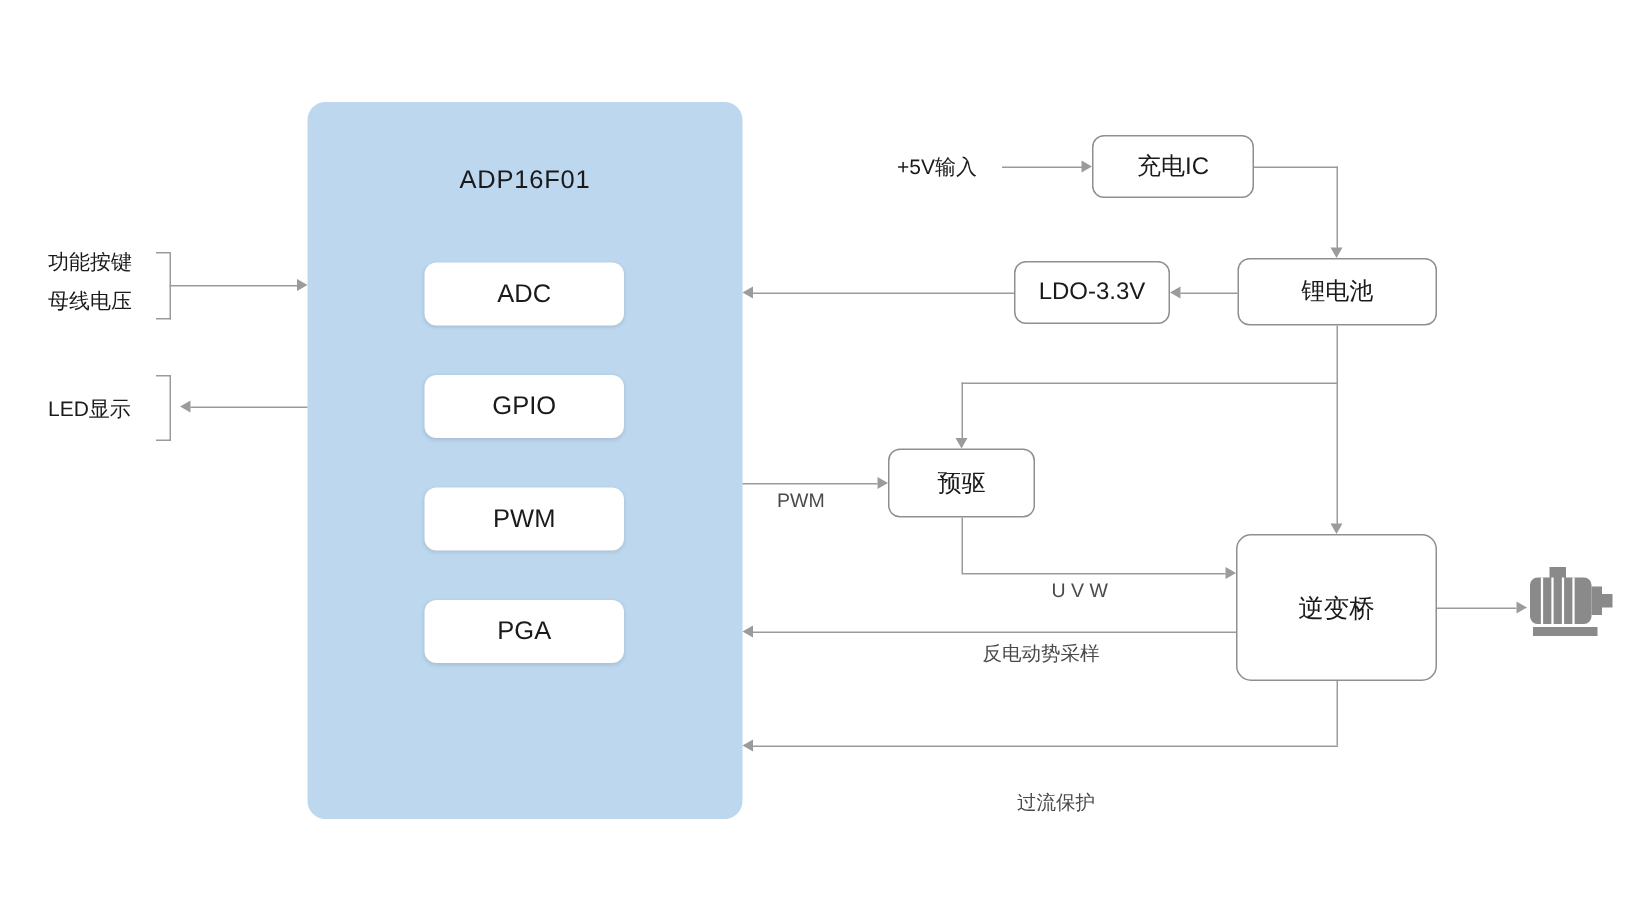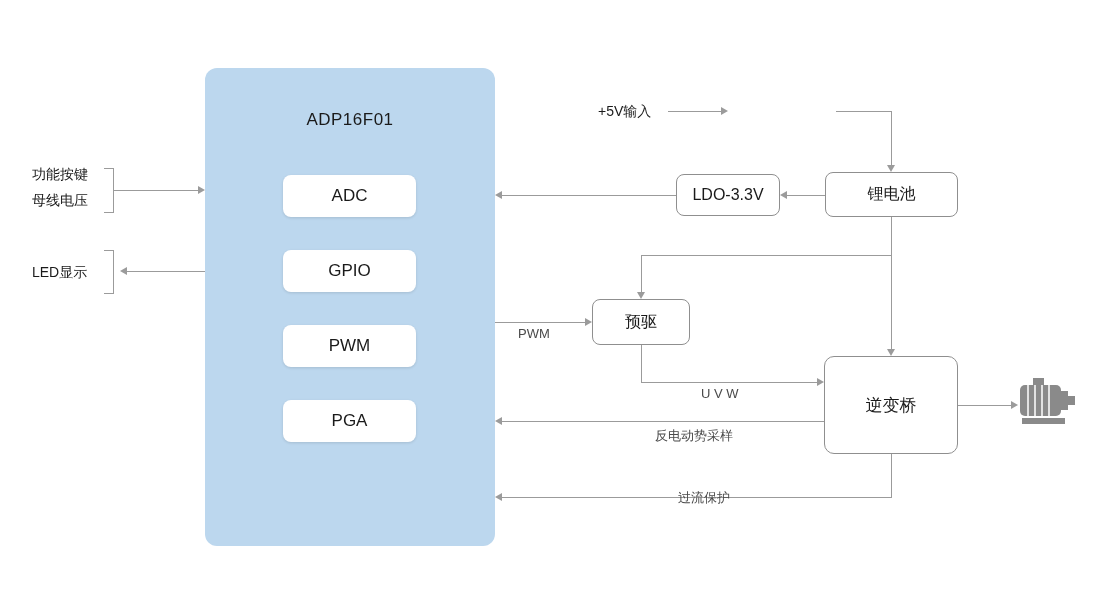--- a/index.html
+++ b/index.html
@@ -69,20 +69,21 @@
 
 <div class="canvas">
 
   <div class="mcu"></div>
   <div class="mcu-title">ADP16F01</div>
   <div class="module" style="top:175px">ADC</div>
   <div class="module" style="top:250px">GPIO</div>
   <div class="module" style="top:325px">PWM</div>
   <div class="module" style="top:400px">PGA</div>
 
+  <div class="box" style="left:728px; top:90px;  width:108px; height:42px;">充电IC</div>
   <div class="box" style="left:676px; top:174px; width:104px; height:42px;">LDO-3.3V</div>
   <div class="box" style="left:825px; top:172px; width:133px; height:45px;">锂电池</div>
   <div class="box" style="left:824px; top:356px; width:134px; height:98px; border-radius:10px; font-size:17px;">逆变桥</div>
   <div class="box" style="left:592px; top:299px; width:98px;  height:46px;">预驱</div>
 
   <div class="lbl" style="left:32px; top:166px;">功能按键</div>
   <div class="lbl" style="left:32px; top:192px;">母线电压</div>
   <div class="line h-line" style="left:104px; top:168px; width:10px;"></div>
   <div class="line v-line" style="left:113px; top:168px; height:45px;"></div>
   <div class="line h-line" style="left:104px; top:212px; width:10px;"></div>
@@ -127,21 +128,21 @@
   <div class="line h-line" style="left:958px; top:405px; width:53px;"></div>
   <div class="arrow right" style="left:1011px; top:401px;"></div>
 
   <div class="line h-line" style="left:502px; top:421px; width:322px;"></div>
   <div class="arrow left" style="left:495px; top:417px;"></div>
   <div class="small-lbl" style="left:655px; top:427px;">反电动势采样</div>
 
   <div class="line v-line" style="left:891px; top:454px; height:43px;"></div>
   <div class="line h-line" style="left:502px; top:497px; width:390px;"></div>
   <div class="arrow left" style="left:495px; top:493px;"></div>
-  <div class="small-lbl" style="left:678px; top:489px;">过流保护</div>
+  <div class="small-lbl" style="left:678px; top:526px;">过流保护</div>
 
   <svg style="position:absolute; left:1018px; top:378px;" width="58" height="50" viewBox="0 0 58 50" aria-hidden="true">
     <rect x="15" y="0" width="11" height="8" fill="#8A8A8A"></rect>
     <rect x="2" y="7" width="41" height="31" rx="5" fill="#8A8A8A"></rect>
     <g stroke="#FFFFFF" stroke-width="1.5">
       <line x1="10" y1="7" x2="10" y2="38"></line>
       <line x1="17" y1="7" x2="17" y2="38"></line>
       <line x1="24" y1="7" x2="24" y2="38"></line>
       <line x1="31" y1="7" x2="31" y2="38"></line>
     </g>

